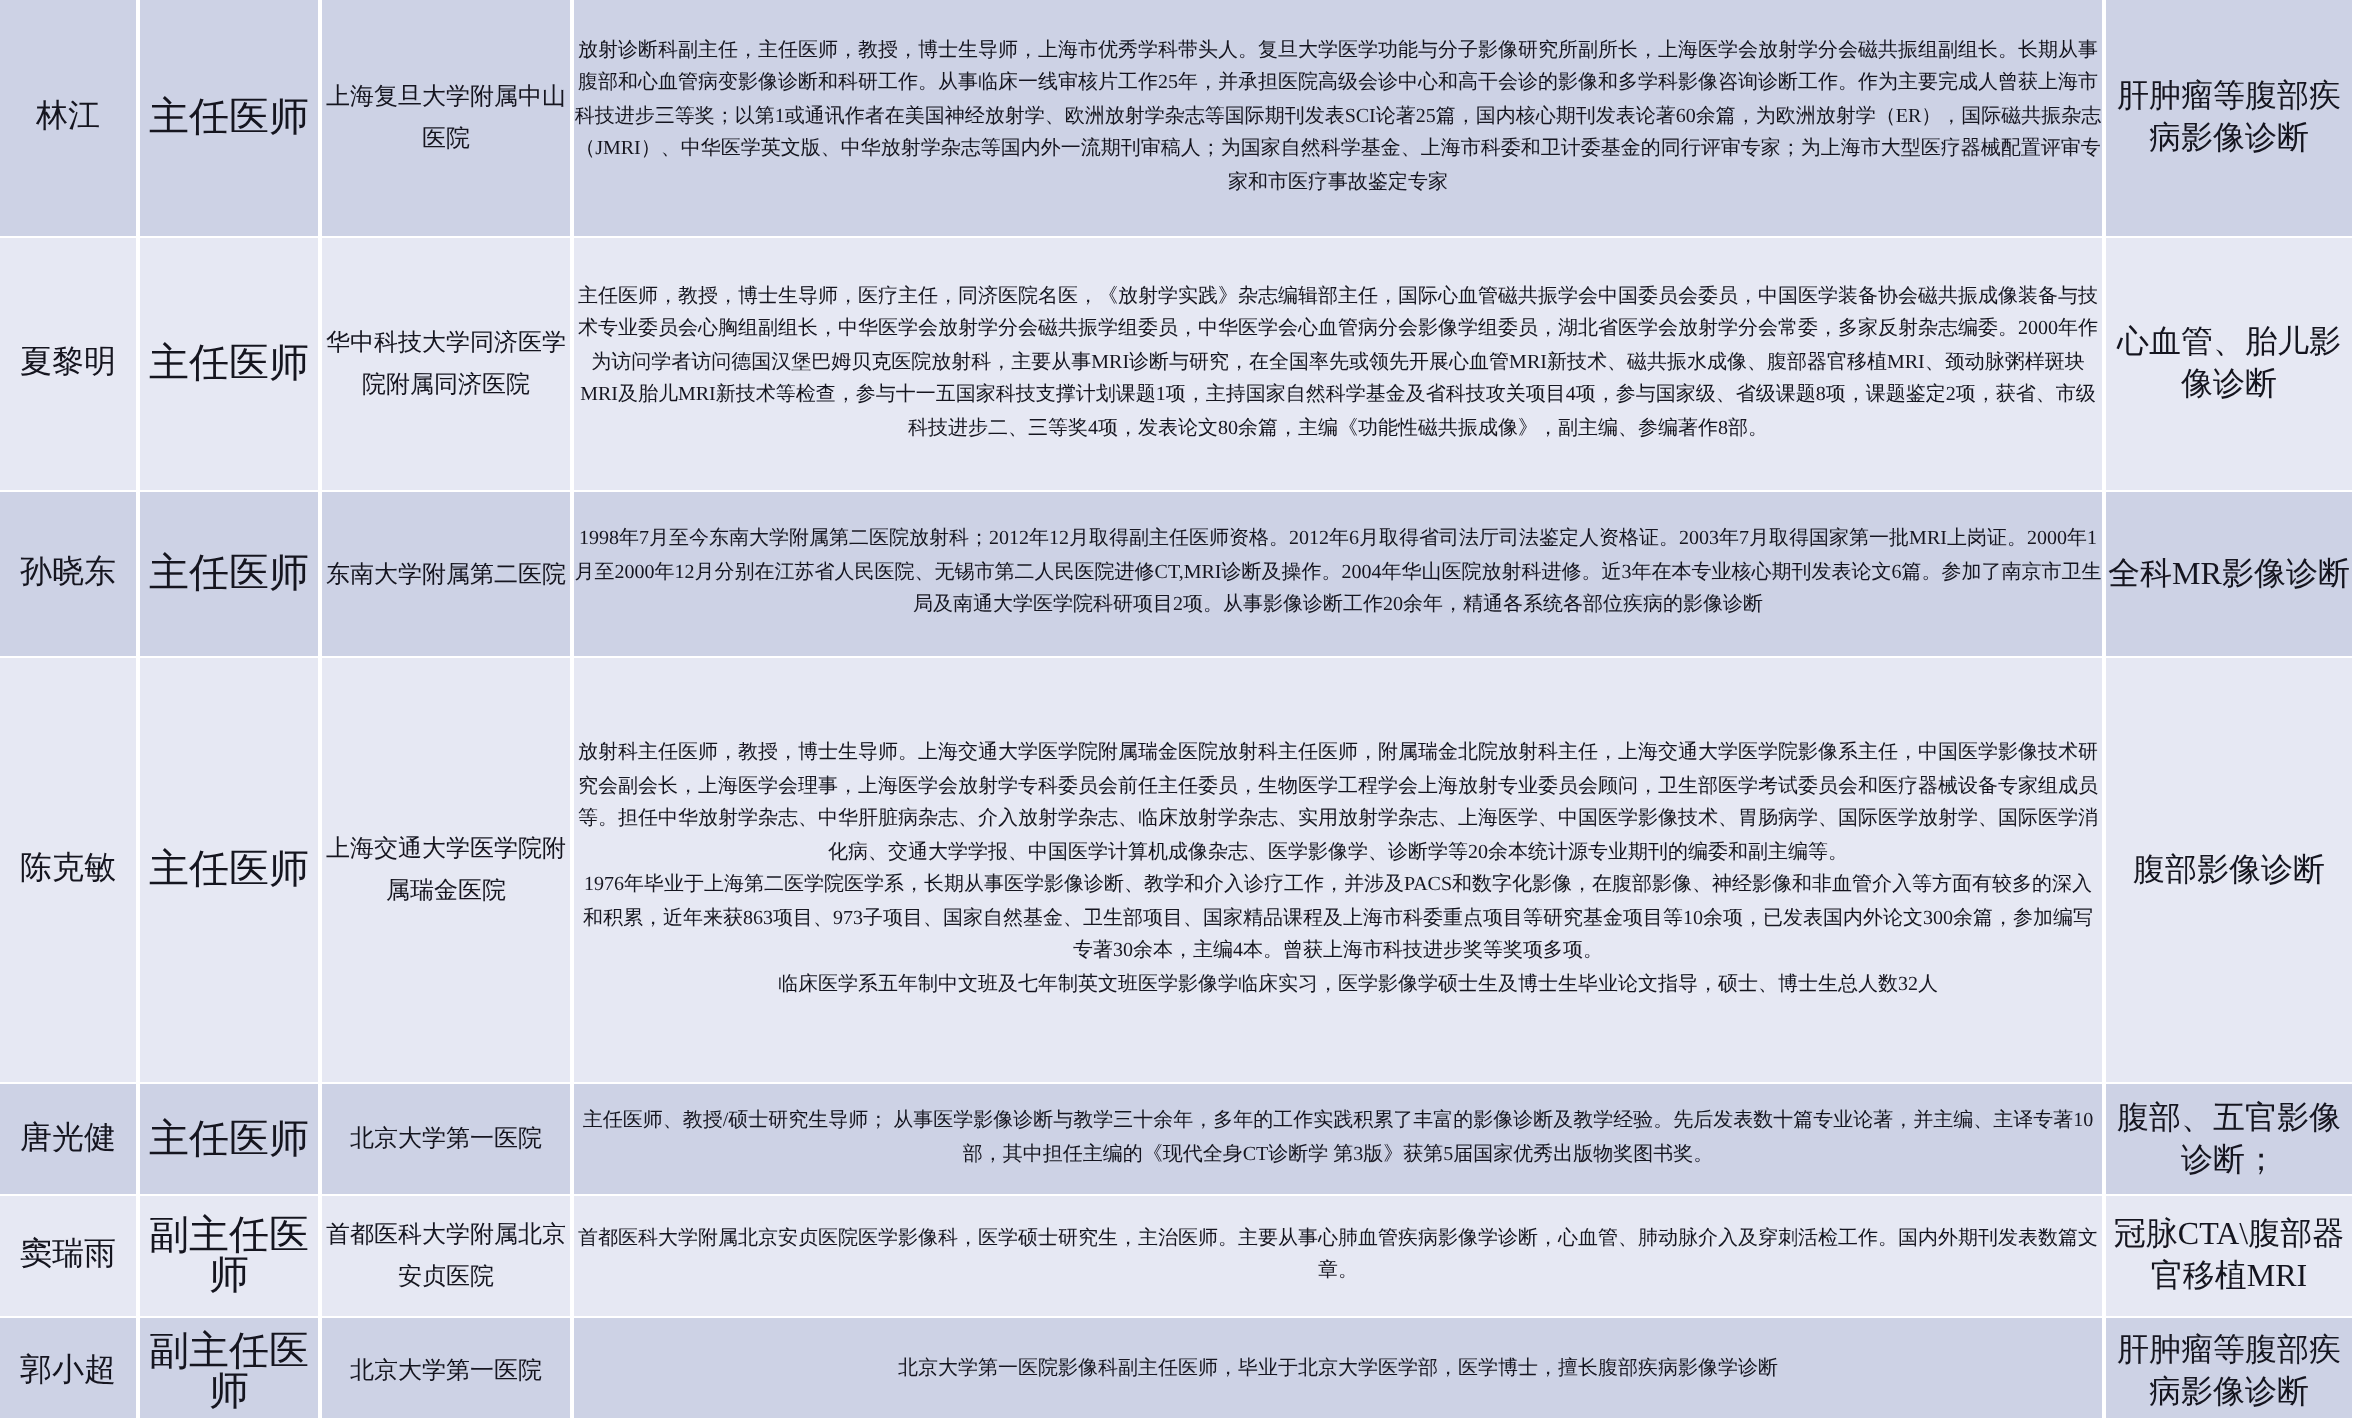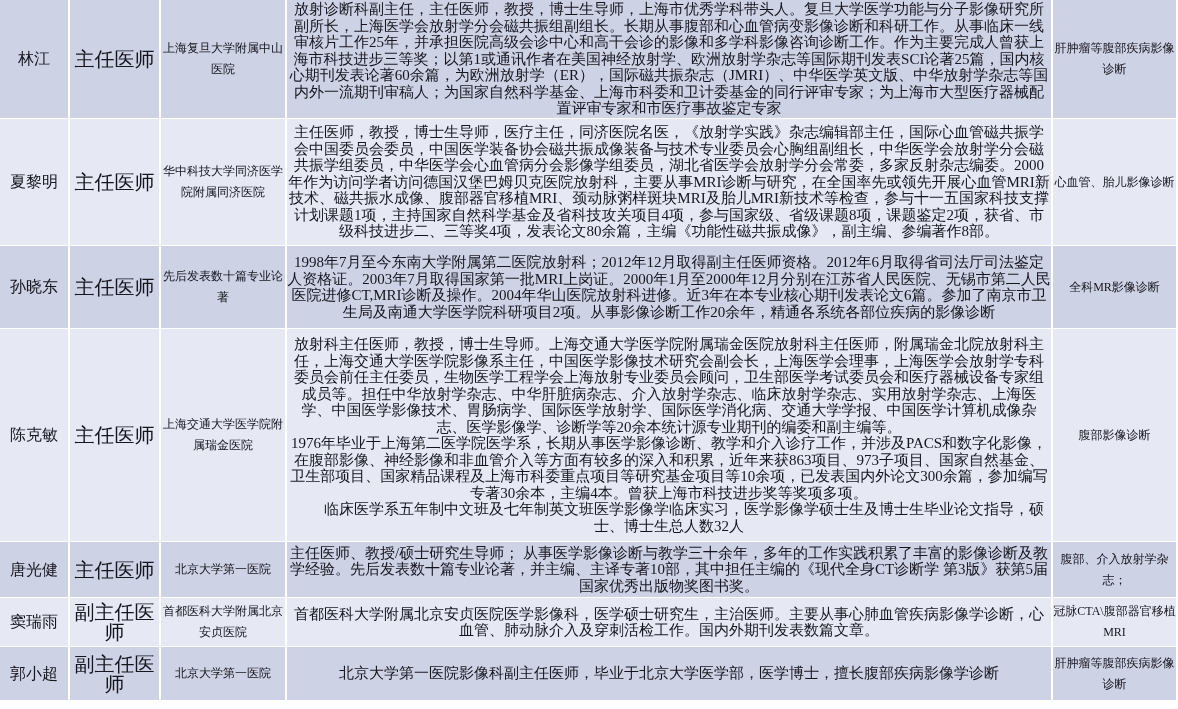--- a/index.html
+++ b/index.html
@@ -29,23 +29,23 @@
     vertical-align:middle;
     text-align:center;
     overflow:hidden;
     padding:0;
   }
   table.doctors tr:nth-child(odd) td{background:var(--row-dark);}
   table.doctors tr:nth-child(even) td{background:var(--row-light);}
   td.name-cell{font-size:16px;line-height:20px;margin-top:16px;}
   td.title-cell{font-size:20px;line-height:20px;}
   td.hospital-cell{font-size:12px;line-height:21px;padding:0 6px;}
-  td.specialty-cell{font-size:12px;line-height:21px;padding:0 5px;}
+  td.specialty-cell{font-size:16px;line-height:21px;padding:0 5px;}
   td.bio-cell{
-    font-size:15px;
+    font-size:10px;
     line-height:16.5px;
     padding:0 1px;
     white-space:pre-line;
     text-align:center;
   }
 </style>
 </head>
 <body>
 
 <table class="doctors">
@@ -67,41 +67,41 @@
       <tr style="height: 127px;">
         <td class="name-cell">夏黎明</td>
         <td class="title-cell">主任医师</td>
         <td class="hospital-cell">华中科技大学同济医学院附属同济医院</td>
         <td class="bio-cell">主任医师，教授，博士生导师，医疗主任，同济医院名医，《放射学实践》杂志编辑部主任，国际心血管磁共振学会中国委员会委员，中国医学装备协会磁共振成像装备与技术专业委员会心胸组副组长，中华医学会放射学分会磁共振学组委员，中华医学会心血管病分会影像学组委员，湖北省医学会放射学分会常委，多家反射杂志编委。2000年作为访问学者访问德国汉堡巴姆贝克医院放射科，主要从事MRI诊断与研究，在全国率先或领先开展心血管MRI新技术、磁共振水成像、腹部器官移植MRI、颈动脉粥样斑块MRI及胎儿MRI新技术等检查，参与十一五国家科技支撑计划课题1项，主持国家自然科学基金及省科技攻关项目4项，参与国家级、省级课题8项，课题鉴定2项，获省、市级科技进步二、三等奖4项，发表论文80余篇，主编《功能性磁共振成像》，副主编、参编著作8部。</td>
         <td class="specialty-cell">心血管、胎儿影像诊断</td>
       </tr>
       <tr style="height: 83px;">
         <td class="name-cell">孙晓东</td>
         <td class="title-cell">主任医师</td>
-        <td class="hospital-cell">先后发表数十篇专业论著</td>
+        <td class="hospital-cell">东南大学附属第二医院</td>
         <td class="bio-cell">1998年7月至今东南大学附属第二医院放射科；2012年12月取得副主任医师资格。2012年6月取得省司法厅司法鉴定人资格证。2003年7月取得国家第一批MRI上岗证。2000年1月至2000年12月分别在江苏省人民医院、无锡市第二人民医院进修CT,MRI诊断及操作。2004年华山医院放射科进修。近3年在本专业核心期刊发表论文6篇。参加了南京市卫生局及南通大学医学院科研项目2项。从事影像诊断工作20余年，精通各系统各部位疾病的影像诊断</td>
         <td class="specialty-cell">全科MR影像诊断</td>
       </tr>
       <tr style="height: 213px;">
         <td class="name-cell">陈克敏</td>
         <td class="title-cell">主任医师</td>
         <td class="hospital-cell">上海交通大学医学院附属瑞金医院</td>
         <td class="bio-cell">放射科主任医师，教授，博士生导师。上海交通大学医学院附属瑞金医院放射科主任医师，附属瑞金北院放射科主任，上海交通大学医学院影像系主任，中国医学影像技术研究会副会长，上海医学会理事，上海医学会放射学专科委员会前任主任委员，生物医学工程学会上海放射专业委员会顾问，卫生部医学考试委员会和医疗器械设备专家组成员等。担任中华放射学杂志、中华肝脏病杂志、介入放射学杂志、临床放射学杂志、实用放射学杂志、上海医学、中国医学影像技术、胃肠病学、国际医学放射学、国际医学消化病、交通大学学报、中国医学计算机成像杂志、医学影像学、诊断学等20余本统计源专业期刊的编委和副主编等。
 1976年毕业于上海第二医学院医学系，长期从事医学影像诊断、教学和介入诊疗工作，并涉及PACS和数字化影像，在腹部影像、神经影像和非血管介入等方面有较多的深入和积累，近年来获863项目、973子项目、国家自然基金、卫生部项目、国家精品课程及上海市科委重点项目等研究基金项目等10余项，已发表国内外论文300余篇，参加编写专著30余本，主编4本。曾获上海市科技进步奖等奖项多项。
 　　临床医学系五年制中文班及七年制英文班医学影像学临床实习，医学影像学硕士生及博士生毕业论文指导，硕士、博士生总人数32人</td>
         <td class="specialty-cell">腹部影像诊断</td>
       </tr>
       <tr style="height: 56px;">
         <td class="name-cell">唐光健</td>
         <td class="title-cell">主任医师</td>
         <td class="hospital-cell">北京大学第一医院</td>
         <td class="bio-cell">主任医师、教授/硕士研究生导师； 从事医学影像诊断与教学三十余年，多年的工作实践积累了丰富的影像诊断及教学经验。先后发表数十篇专业论著，并主编、主译专著10部，其中担任主编的《现代全身CT诊断学 第3版》获第5届国家优秀出版物奖图书奖。</td>
-        <td class="specialty-cell">腹部、介入放射学杂志；</td>
+        <td class="specialty-cell">腹部、五官影像诊断；</td>
       </tr>
-      <tr style="height: 49px;">
+      <tr style="height: 61px;">
         <td class="name-cell">窦瑞雨</td>
         <td class="title-cell">副主任医师</td>
         <td class="hospital-cell">首都医科大学附属北京安贞医院</td>
         <td class="bio-cell">首都医科大学附属北京安贞医院医学影像科，医学硕士研究生，主治医师。主要从事心肺血管疾病影像学诊断，心血管、肺动脉介入及穿刺活检工作。国内外期刊发表数篇文章。</td>
         <td class="specialty-cell">冠脉CTA\腹部器官移植MRI</td>
       </tr>
       <tr style="height: 54px; font-family: Liberation Serif, serif;">
         <td class="name-cell">郭小超</td>
         <td class="title-cell">副主任医师</td>
         <td class="hospital-cell">北京大学第一医院</td>

